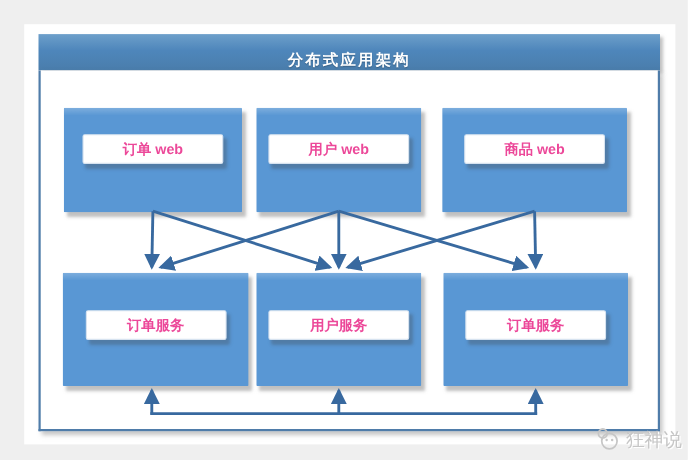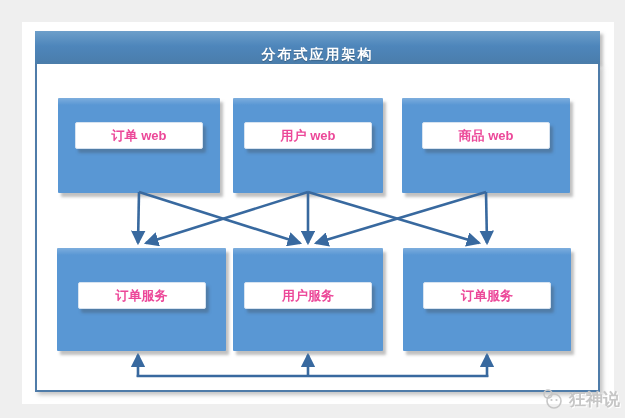--- a/index.html
+++ b/index.html
@@ -29,21 +29,21 @@
     width:126px;height:25px;background:#ffffff;border:1px solid #d7e3f0;
     border-radius:2px;box-shadow:3px 4px 3px rgba(70,90,110,.45);
     display:flex;align-items:center;justify-content:center;
     color:#ec4899;font-weight:bold;font-size:13px;white-space:nowrap;
   }
   .pill.top-row{top:24px;}
   .pill.bottom-row{top:34px;}
   #arrows{position:absolute;left:0;top:0;width:625px;height:418px;pointer-events:none;}
   .watermark{
     position:absolute;left:541px;top:387px;display:flex;align-items:center;gap:4px;
-    color:#c6c6c6;font-weight:bold;font-size:17px;
+    color:#c6c6c6;font-weight:normal;font-size:17px;
     text-shadow:1px 1px 0 #ffffff;
   }
 </style>
 </head>
 <body>
 
 <div id="app">
   <div class="page"></div>
 
   <div class="frame-header">

